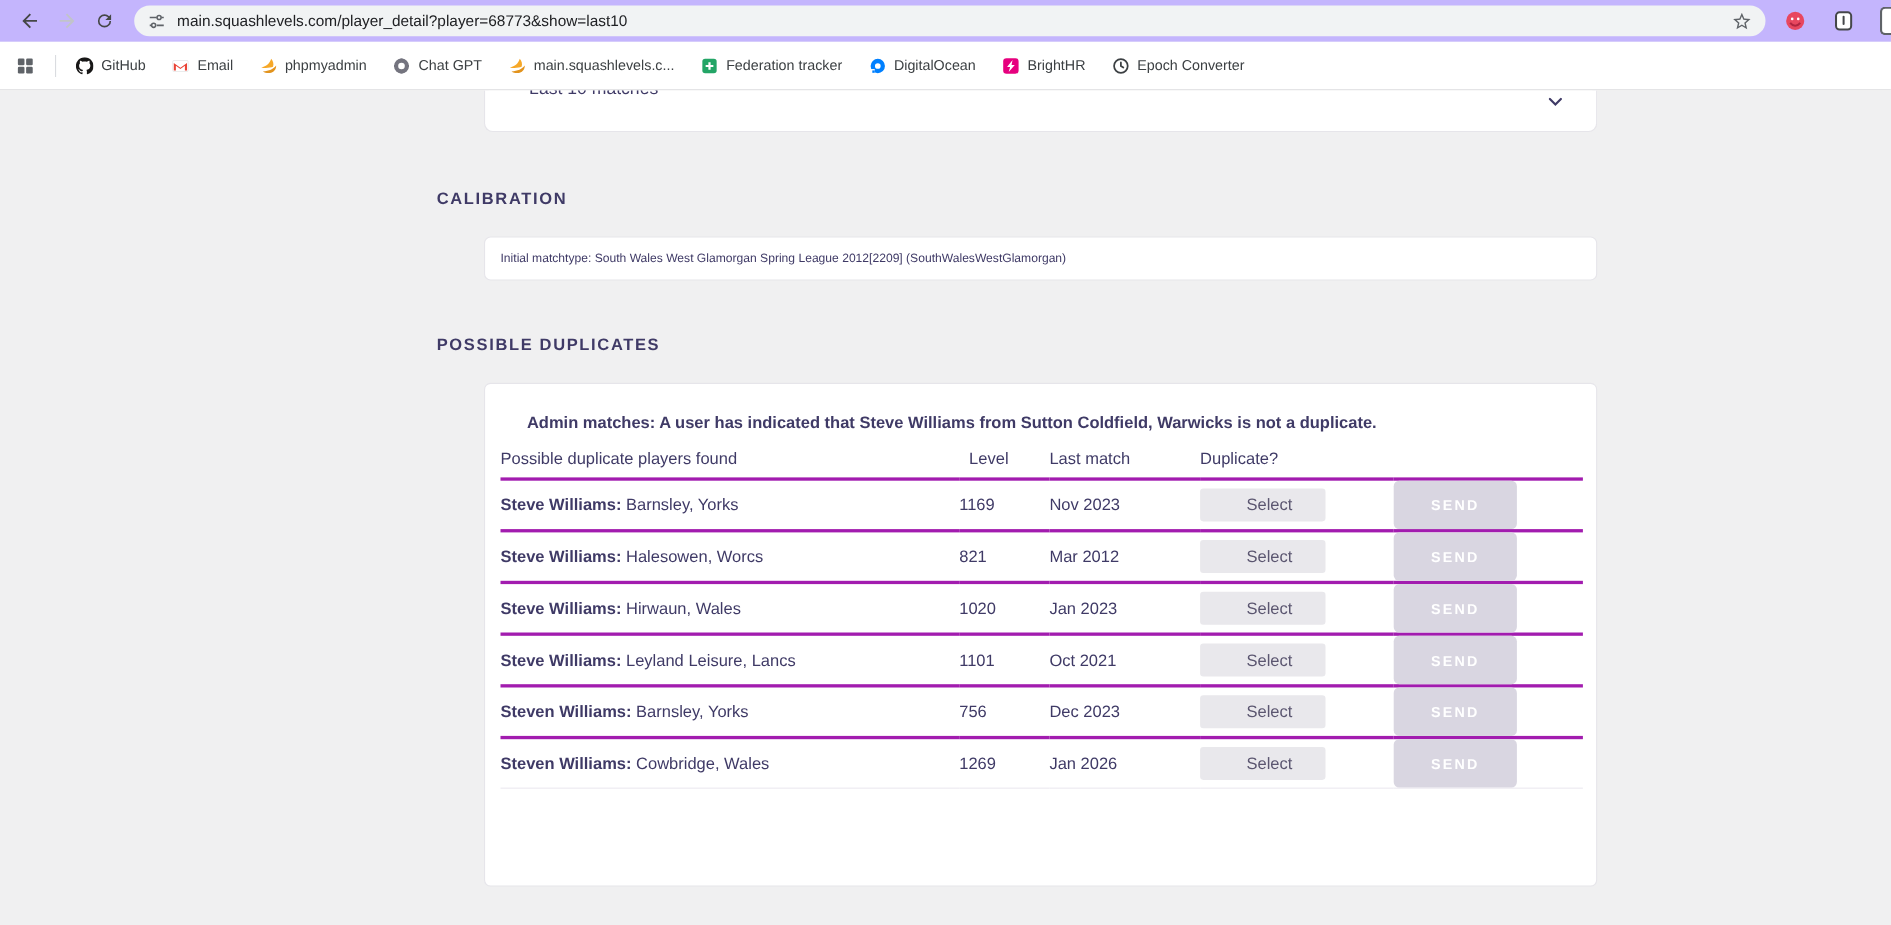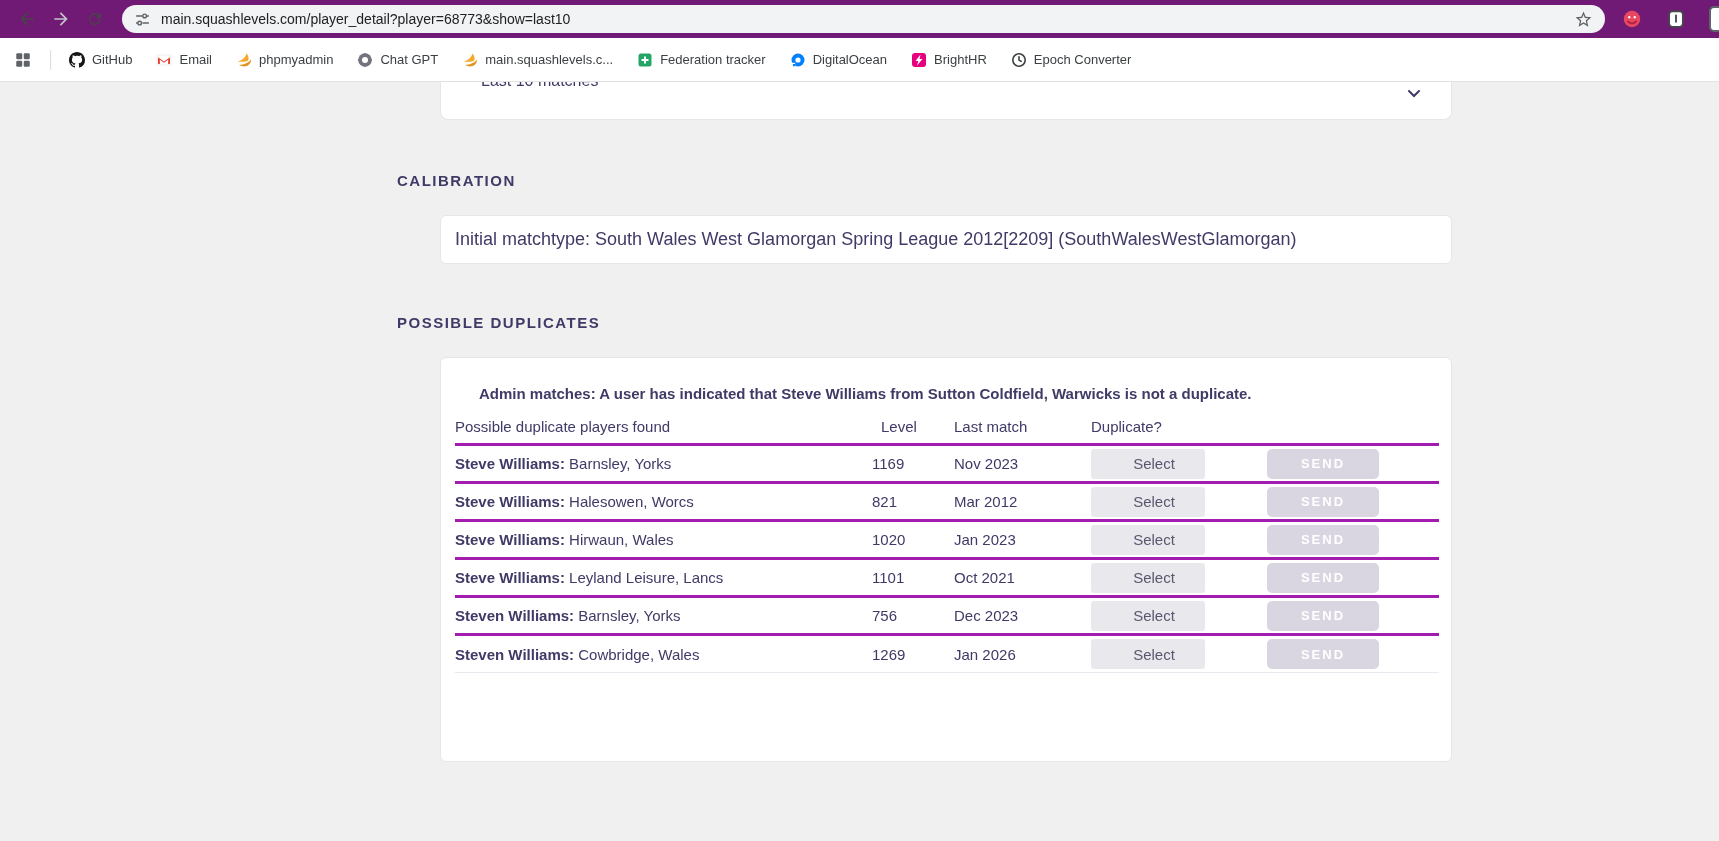--- a/index.html
+++ b/index.html
@@ -3,21 +3,21 @@
 <meta charset="utf-8">
 <style>
   * { box-sizing: border-box; }
   html,body { margin:0; padding:0; }
   body {
     width:1719px; height:841px; overflow:hidden;
     font-family:"Liberation Sans", sans-serif;
     background:#f0f0f1;
   }
   
-  .toolbar { height:38px; background:#701a75; display:flex; align-items:center; padding-left:10px; }
+  .toolbar { height:38px; background:#c4b5fd; display:flex; align-items:center; padding-left:10px; }
   .nav-btn { width:34px; height:34px; flex:0 0 auto; border:none; background:none; padding:0;
              display:flex; align-items:center; justify-content:center; border-radius:50%; cursor:pointer; }
   .omnibox { flex:1 1 auto; min-width:0; height:28px; background:#f1f3f4; border-radius:14px;
              display:flex; align-items:center; padding:0 12px; margin:0 10px; }
   .url { font-size:14px; color:#202124; margin-left:10px; white-space:nowrap; overflow:hidden; }
   .star-btn { margin-left:auto; border:none; background:none; padding:0; display:flex; cursor:pointer; }
   .extensions { display:flex; align-items:center; gap:22px; flex:0 0 auto; padding-left:6px; }
   .partial-chip { width:20px; height:26px; border:2px solid #5f6368; border-radius:5px 0 0 5px;
                   border-right:none; margin-right:-10px; background:#fff; }
   .bookmarks { height:44px; background:#fff; border-bottom:1px solid #e2e2e4;
@@ -32,33 +32,33 @@
   .content { width:1055px; margin-left:397px; }
   .dropdown-cut { margin-left:43px; width:1012px; height:38px; background:#fff;
                   border:1px solid #e6e5ea; border-top:none; border-radius:0 0 8px 8px;
                   position:relative; overflow:hidden; cursor:pointer; }
   .dd-text { position:absolute; left:40px; top:-10px; font-size:16px; color:#3f3a66; }
   .dd-chevron { position:absolute; right:30px; top:4px; }
   .section-heading { margin:52px 0 0 0; font-size:15px; font-weight:bold; letter-spacing:1.5px; color:#3f3a66; }
   .section-heading.second { margin-top:50px; }
   .card { margin:26px 0 0 43px; width:1012px; background:#fff; border:1px solid #e6e5ea;
           border-radius:6px; color:#3f3a66; }
-  .calib-card { padding:13px 14px; font-size:18px; }
+  .calib-card { padding:13px 14px; font-size:11px; }
   .dup-card { padding:26px 14px 88px; }
   .admin-msg { margin:0 0 0 24px; font-weight:bold; font-size:15px; line-height:20px; }
   table { width:100%; border-collapse:collapse; margin-top:14px; font-size:15px; table-layout:fixed; }
   th { text-align:left; font-weight:normal; color:#3f3a66; padding:0 0 8px 0; font-size:15px; }
   th.level-col { padding-left:9px; }
   tbody td { height:38px; padding:0; border-top:3px solid #a21caf; vertical-align:middle; }
   tbody tr:last-child td { border-bottom:1px solid #ebe9f0; }
   td.name-cell .bold { font-weight:bold; }
   .select-btn { width:114px; height:30px; background:#e9e8ec; border:none; border-radius:3px;
                 color:#5b5670; font-size:15px; text-align:center; padding:0 0 0 12px;
                 font-family:inherit; cursor:pointer; }
-  .send-btn { width:112px; height:30px; background:#d9d6e1; border:none; border-radius:5px;
+  .send-btn { width:112px; height:44px; background:#d9d6e1; border:none; border-radius:5px;
               color:#ffffff; font-weight:bold; letter-spacing:2px; font-size:13px;
               font-family:inherit; cursor:pointer; }
 </style>
 </head>
 <body>
 
 <div class="toolbar">
   <button class="nav-btn">
     <span style="display:flex">
       <svg width="20" height="20" viewBox="0 0 24 24">

